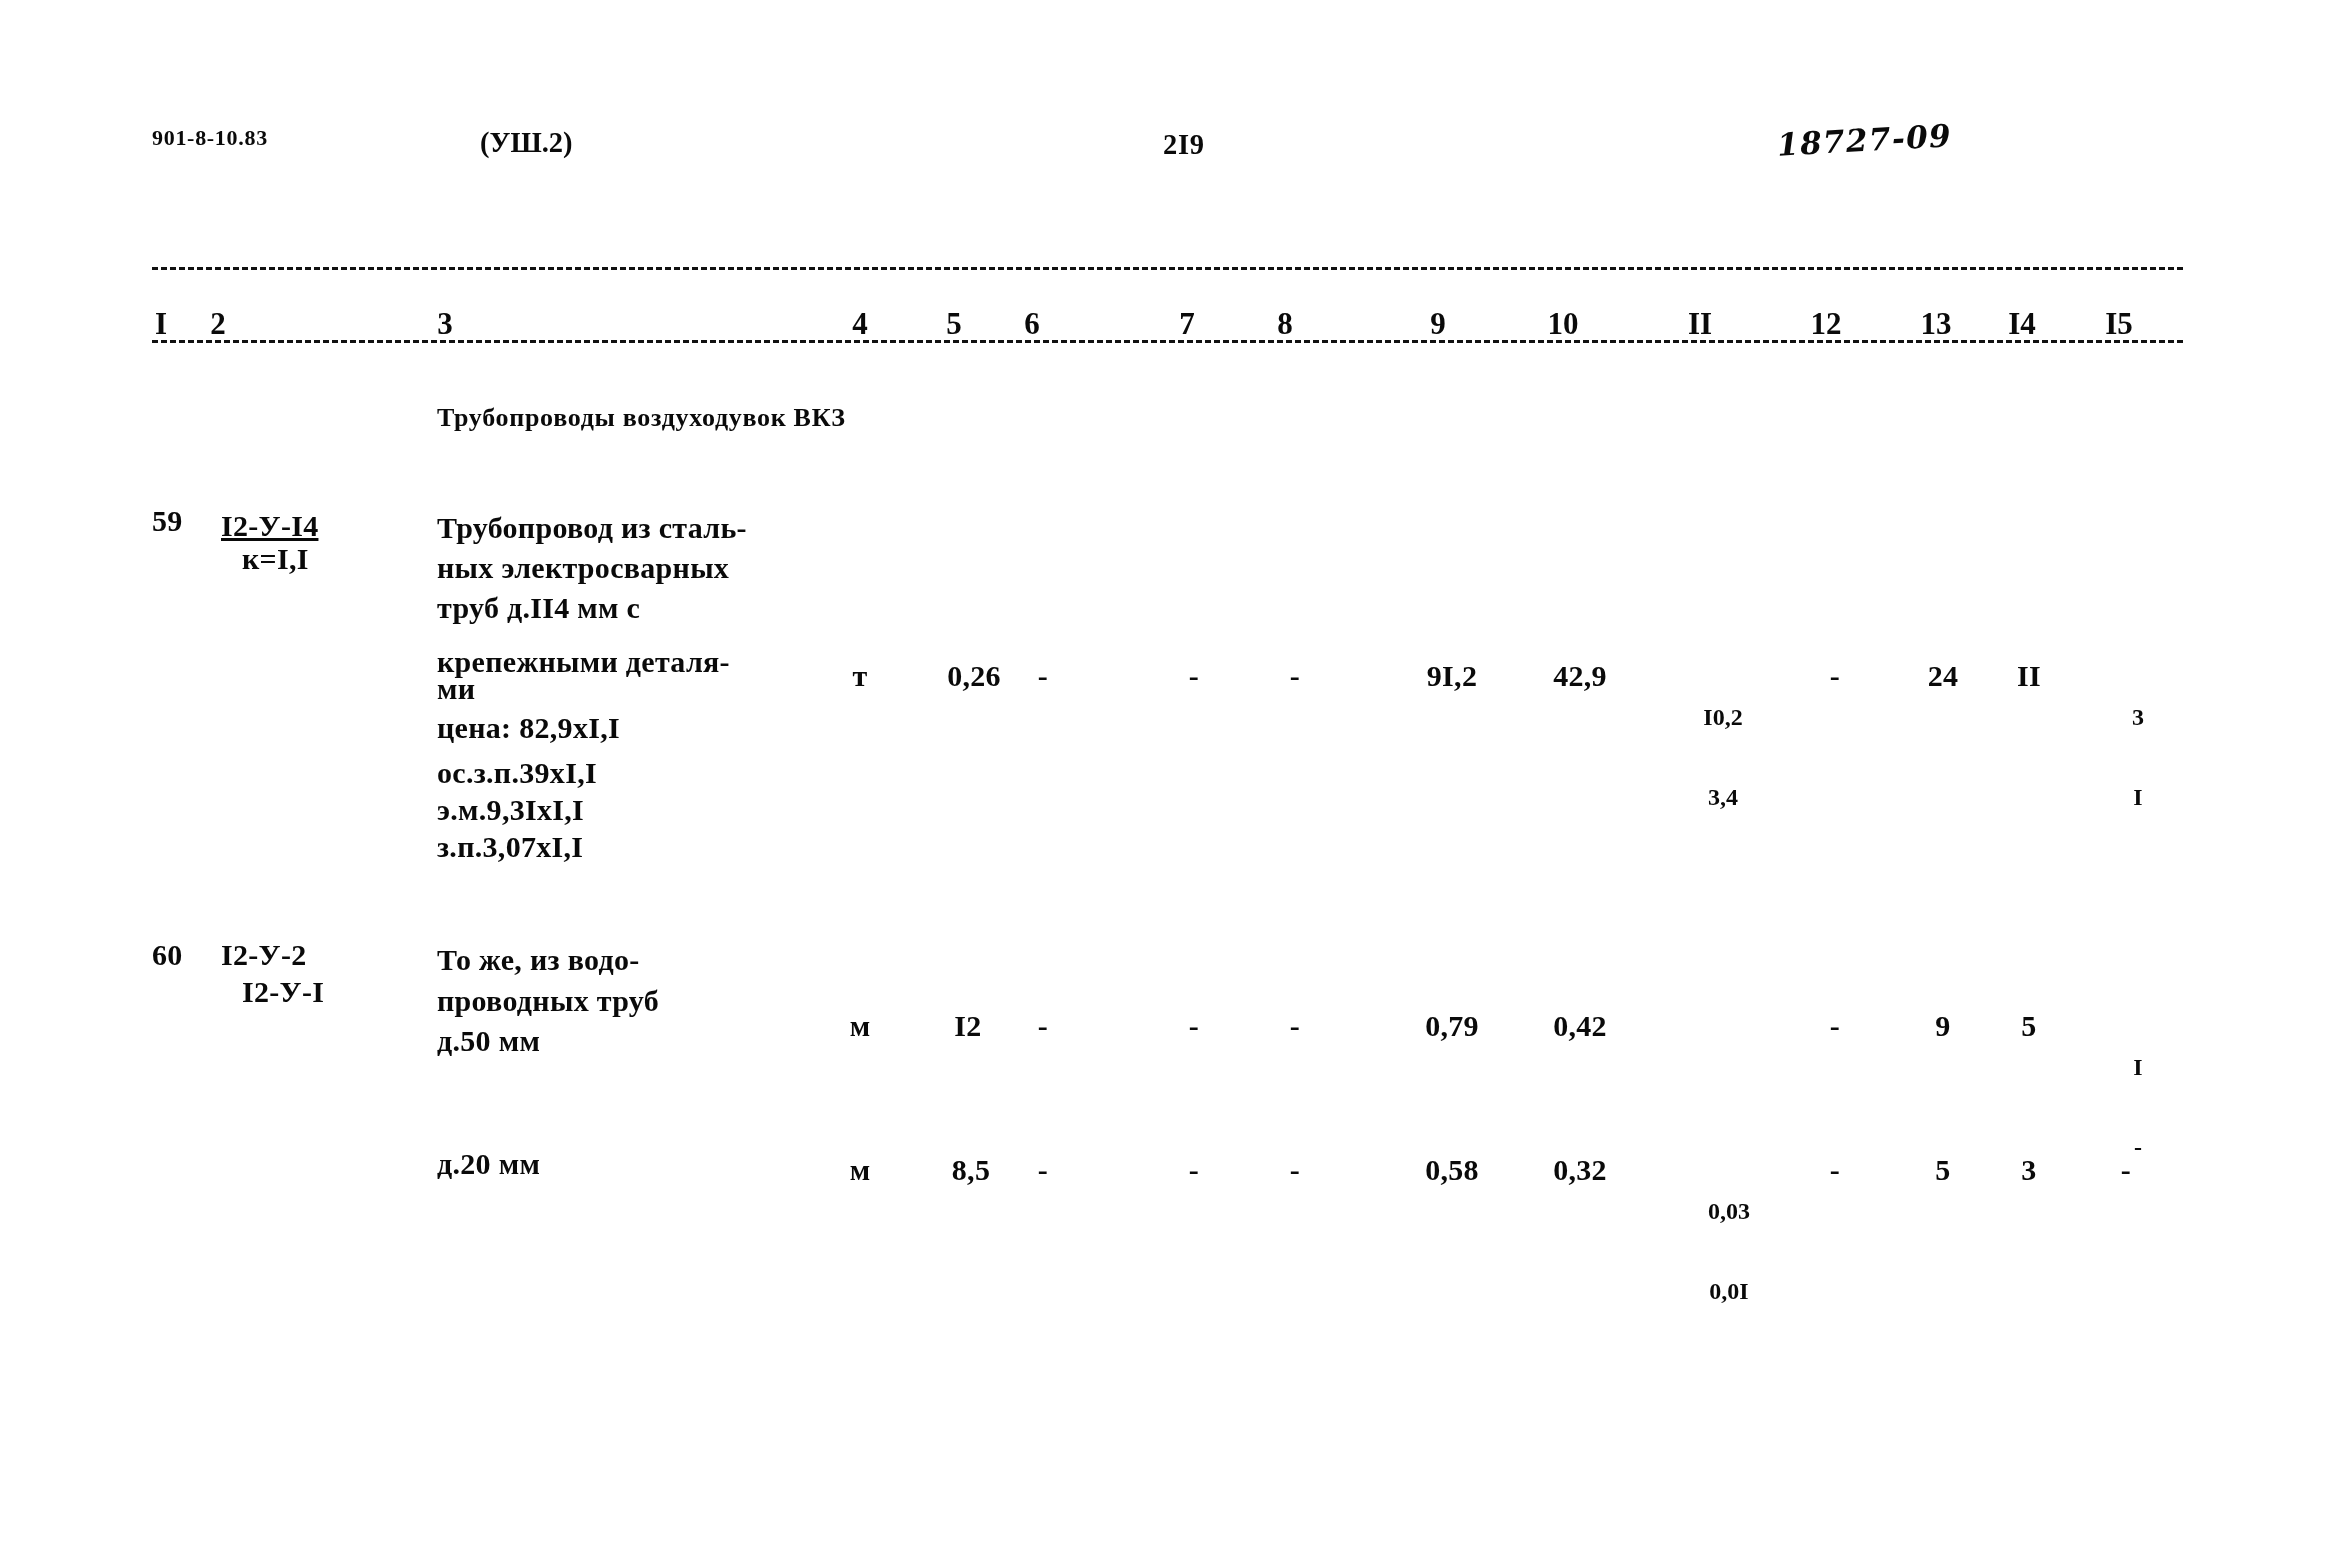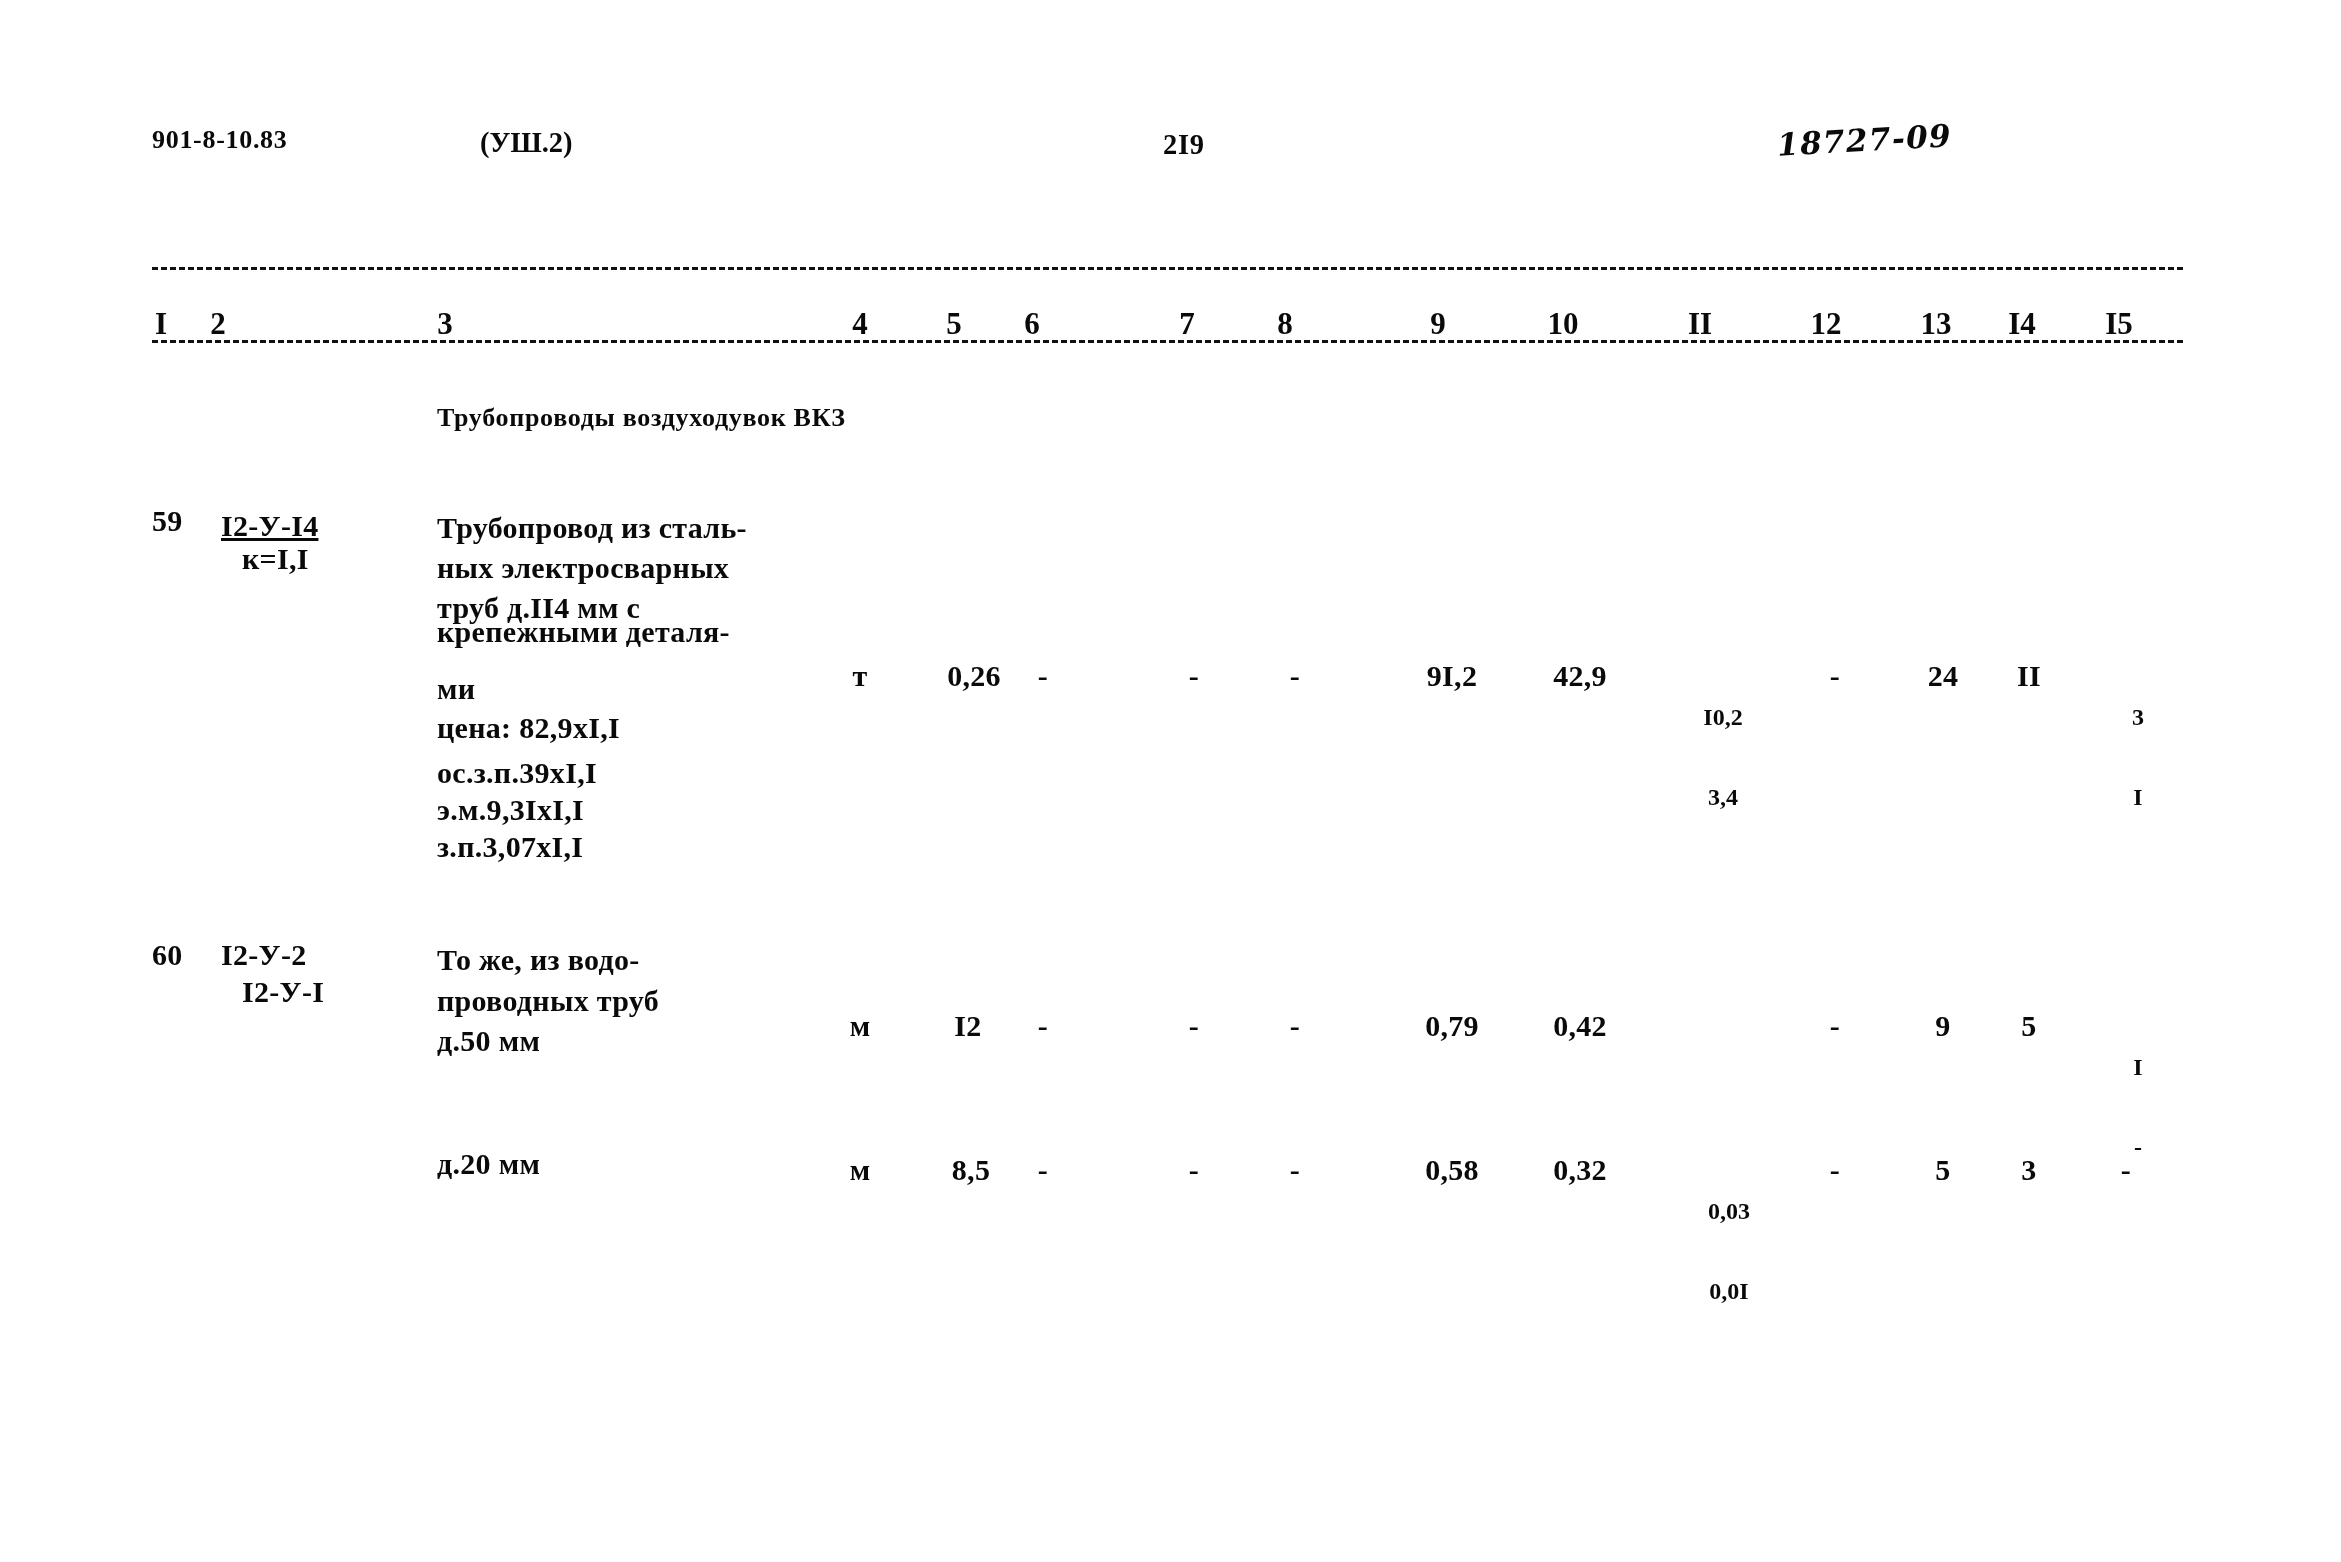--- a/index.html
+++ b/index.html
@@ -18,21 +18,21 @@
     height: 1563px;
     background: #ffffff;
     overflow: hidden;
   }
 
   
   .hdr-doc {
     position: absolute;
     left: 152px;
     top: 125px;
-    font-size: 26px;
+    font-size: 22px;
     letter-spacing: 0.7px;
     font-weight: 700;
     white-space: pre;
   }
   .hdr-variant {
     position: absolute;
     left: 480px;
     top: 127px;
     font-size: 28.5px;
     font-weight: 700;
@@ -168,21 +168,21 @@
 
   <div class="section-title">Трубопроводы воздуходувок ВКЗ</div>
 
   <div class="cell left" style="left:152px; top:502px;">59</div>
   <div class="cell left" style="left:221px; top:507px;text-decoration:underline;">I2-У-I4</div>
   <div class="cell left" style="left:242px; top:540px;">к=I,I</div>
 
   <div class="desc" style="top:508px;">Трубопровод из сталь-</div>
   <div class="desc" style="top:548px;">ных электросварных</div>
   <div class="desc" style="top:588px;">труб д.II4 мм с</div>
-  <div class="desc" style="top:612px;text-align:right;">крепежными деталя-</div>
+  <div class="desc" style="top:642px;text-align:right;">крепежными деталя-</div>
   <div class="desc" style="top:669px;">ми</div>
 
   <div class="desc" style="top:708px;">цена: 82,9xI,I</div>
   <div class="desc" style="top:753px;">ос.з.п.39xI,I</div>
   <div class="desc" style="top:790px;">э.м.9,3IxI,I</div>
   <div class="desc" style="top:827px;">з.п.3,07xI,I</div>
 
   <div class="cell ctr" style="left:860px; top:657px;">т</div>
   <div class="cell ctr" style="left:974px; top:657px;">0,26</div>
   <div class="cell ctr" style="left:1043px; top:657px;">-</div>

